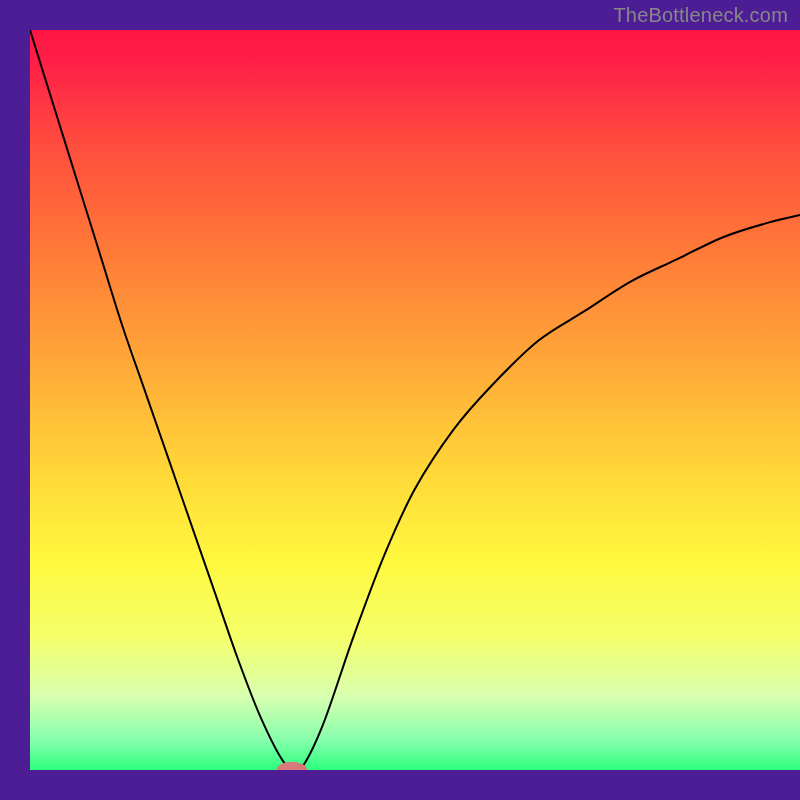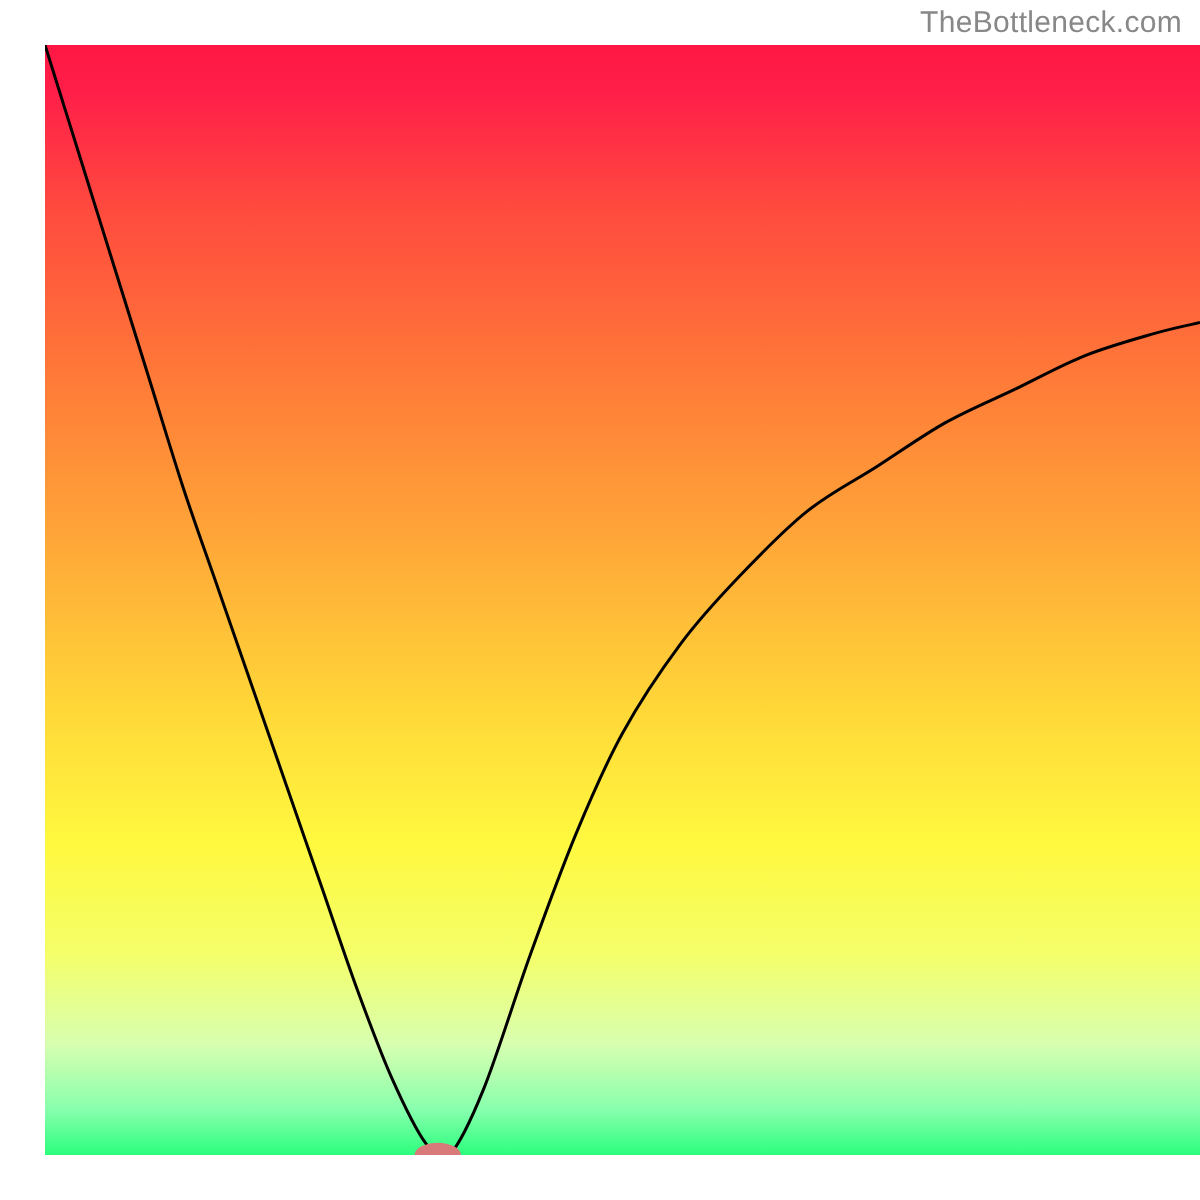--- a/index.html
+++ b/index.html
@@ -8,21 +8,21 @@
     width: 800px;
     height: 800px;
     background: #000;
     font-family: Arial, sans-serif;
     overflow: hidden;
   }
   .container {
     position: relative;
     width: 800px;
     height: 800px;
-    background: #ffffff;
+    background: #4c1d95;
   }
   .watermark {
     position: absolute;
     top: 4px;
     right: 12px;
     color: #888;
     font-size: 20px;
     font-weight: normal;
     z-index: 10;
     letter-spacing: 0.2px;

